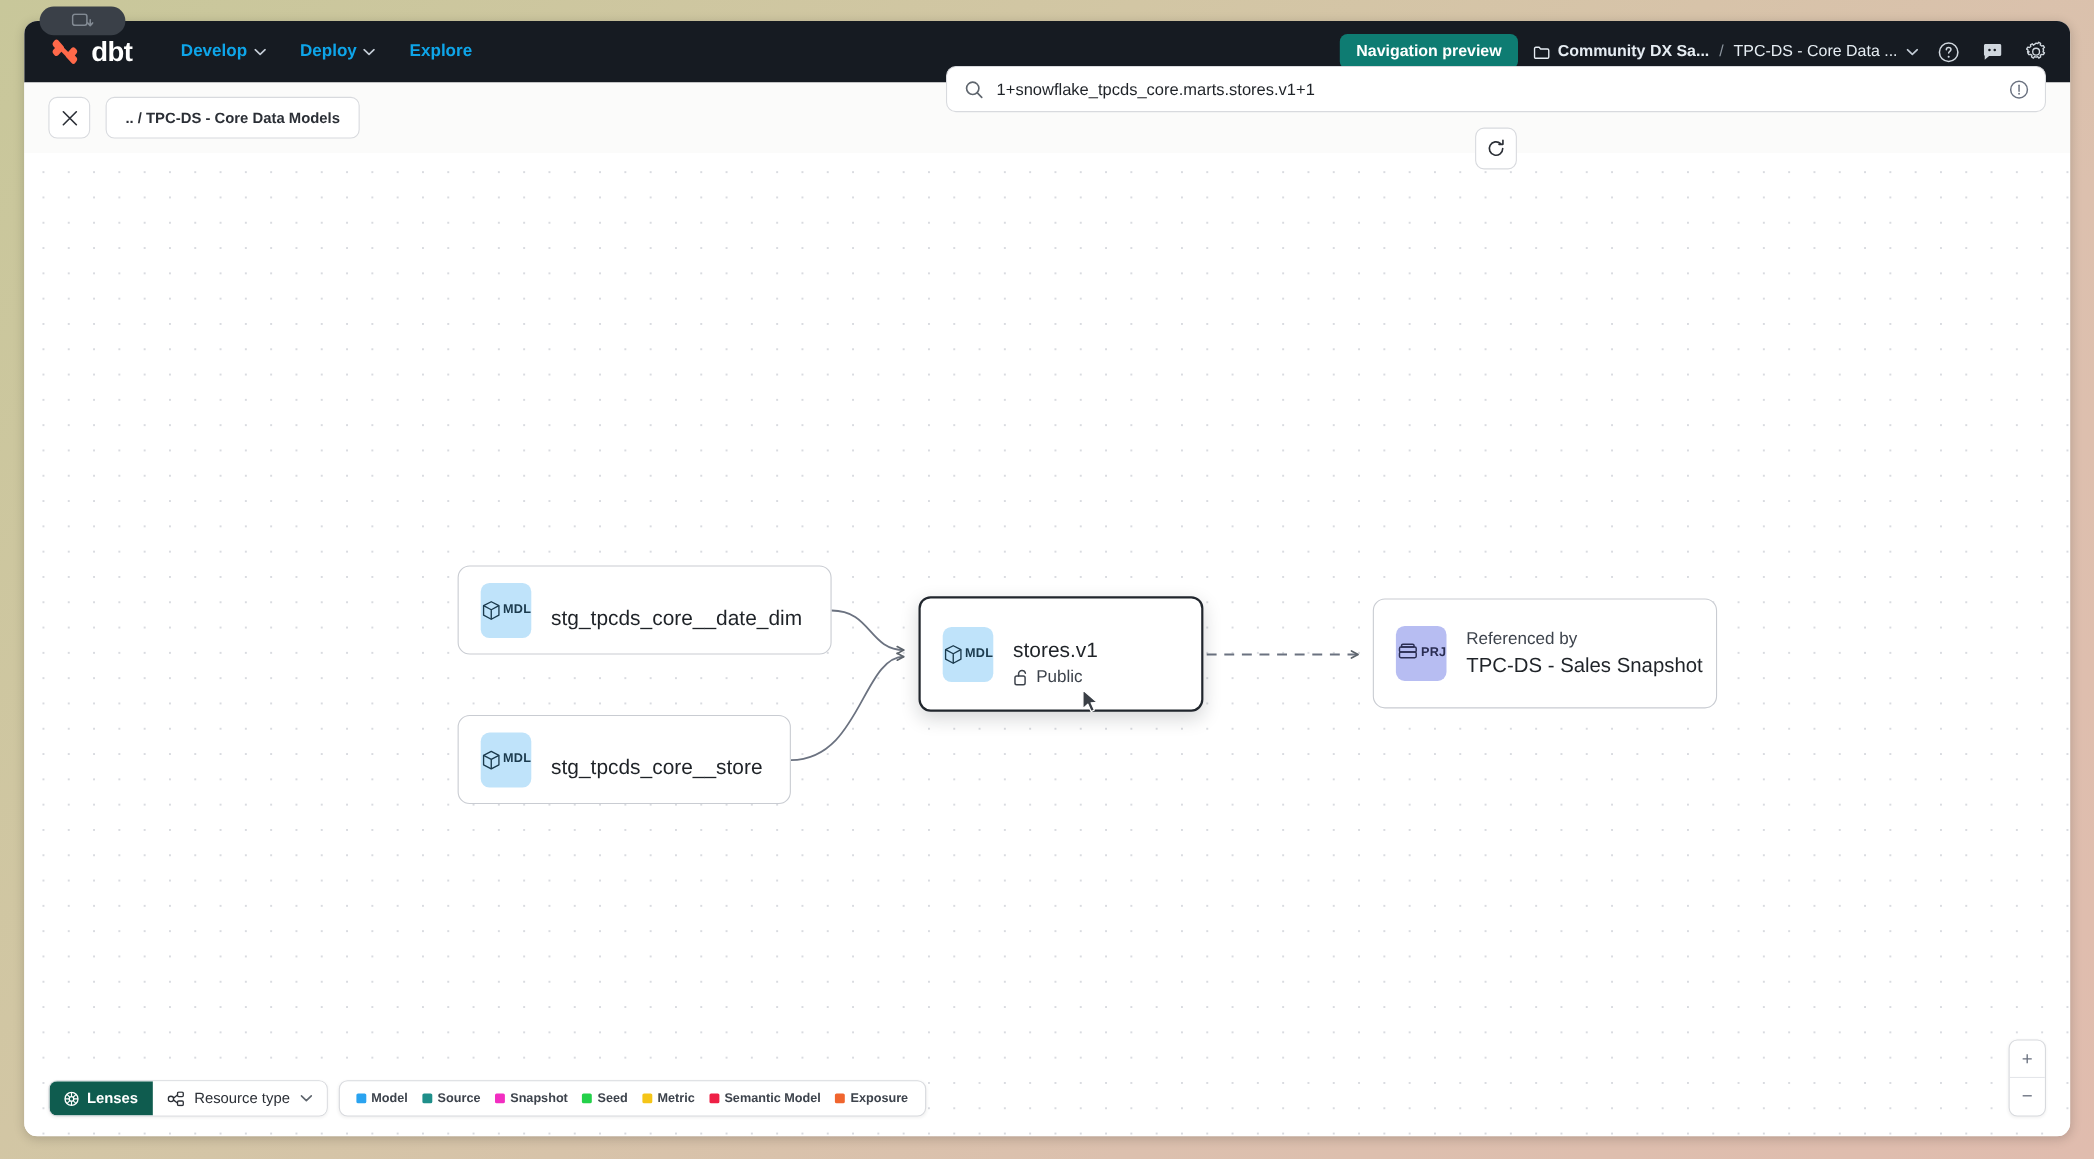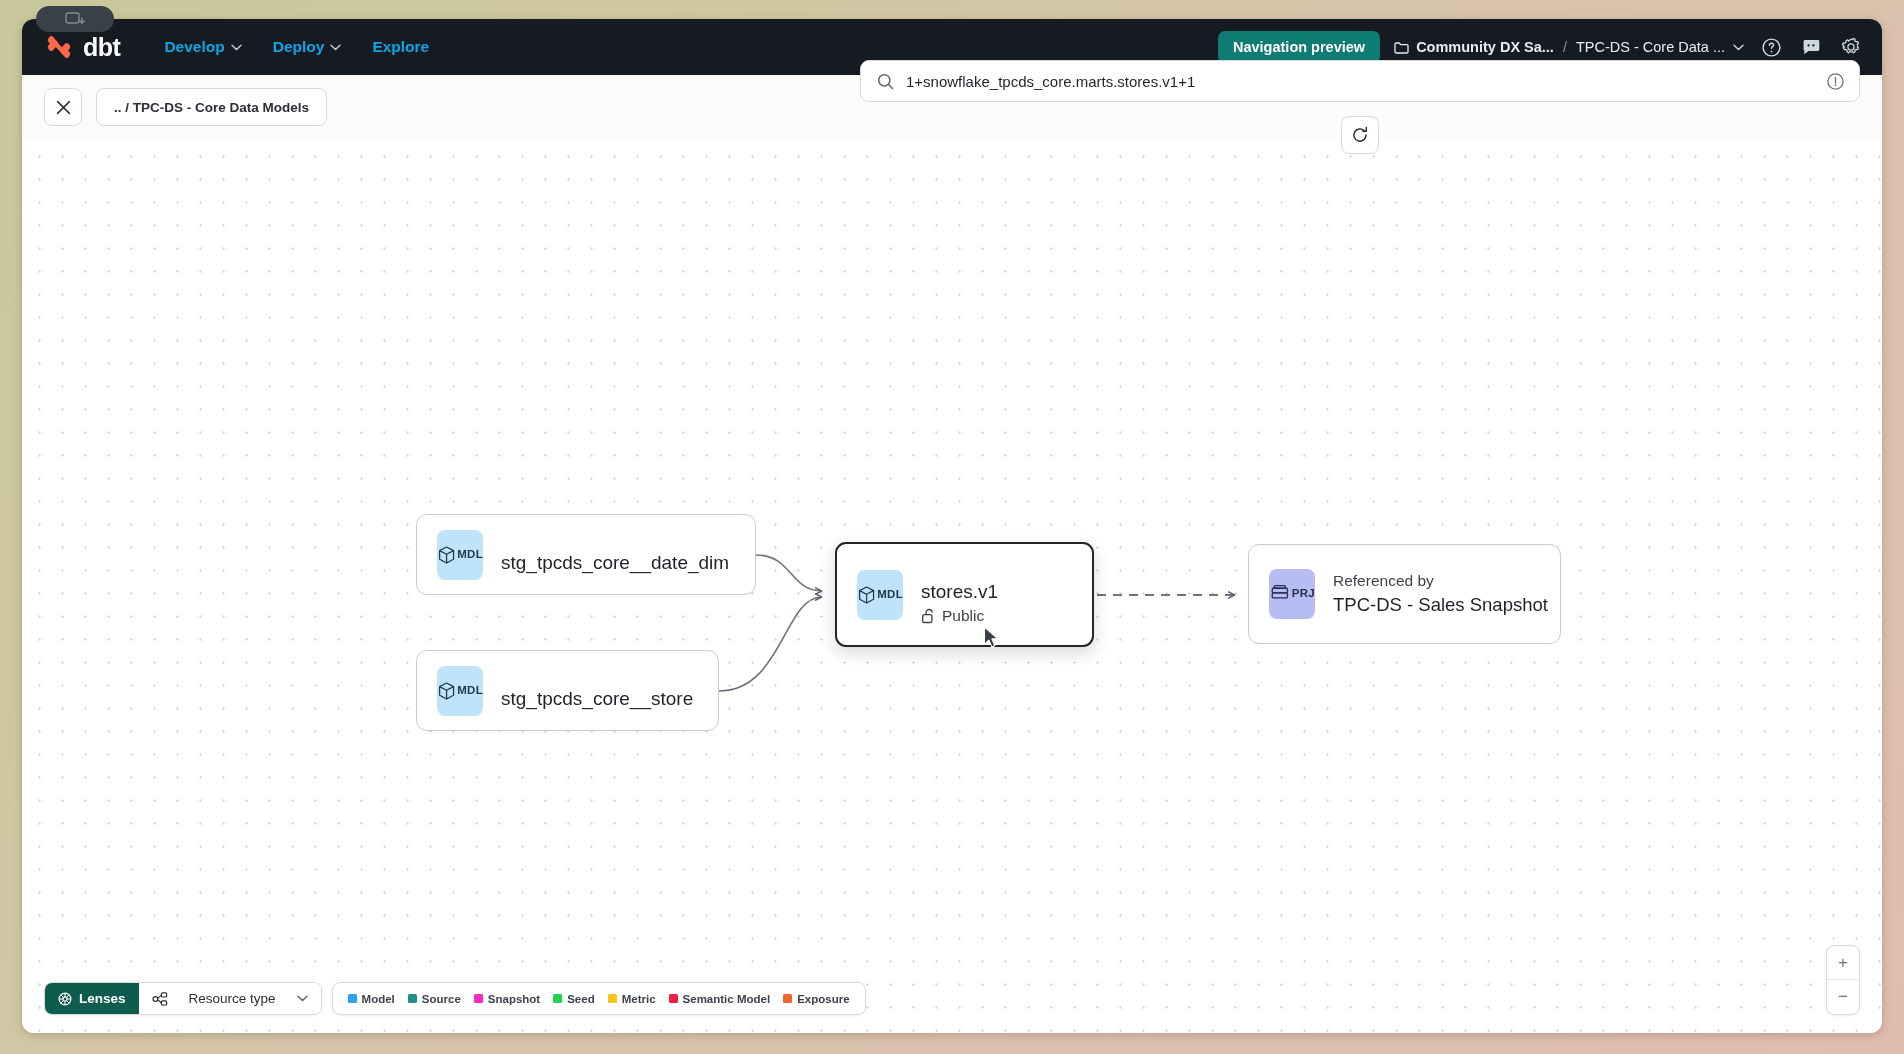--- a/index.html
+++ b/index.html
@@ -294,21 +294,21 @@
     color: #ffffff;
     display: flex; align-items: center; gap: 7px;
     padding: 0 13px;
     font-size: 13.5px;
     font-weight: bold;
     cursor: pointer;
   }
   #resource-type-btn {
     background: #ffffff;
     color: #2b2f36;
-    display: flex; align-items: center; gap: 21px;
+    display: flex; align-items: center; gap: 9px;
     padding: 0 13px;
     font-size: 13.5px;
     cursor: pointer;
     white-space: nowrap;
   }
   #legend {
     height: 33px;
     border: 1px solid #d8dade;
     border-radius: 8px;
     background: #ffffff;

